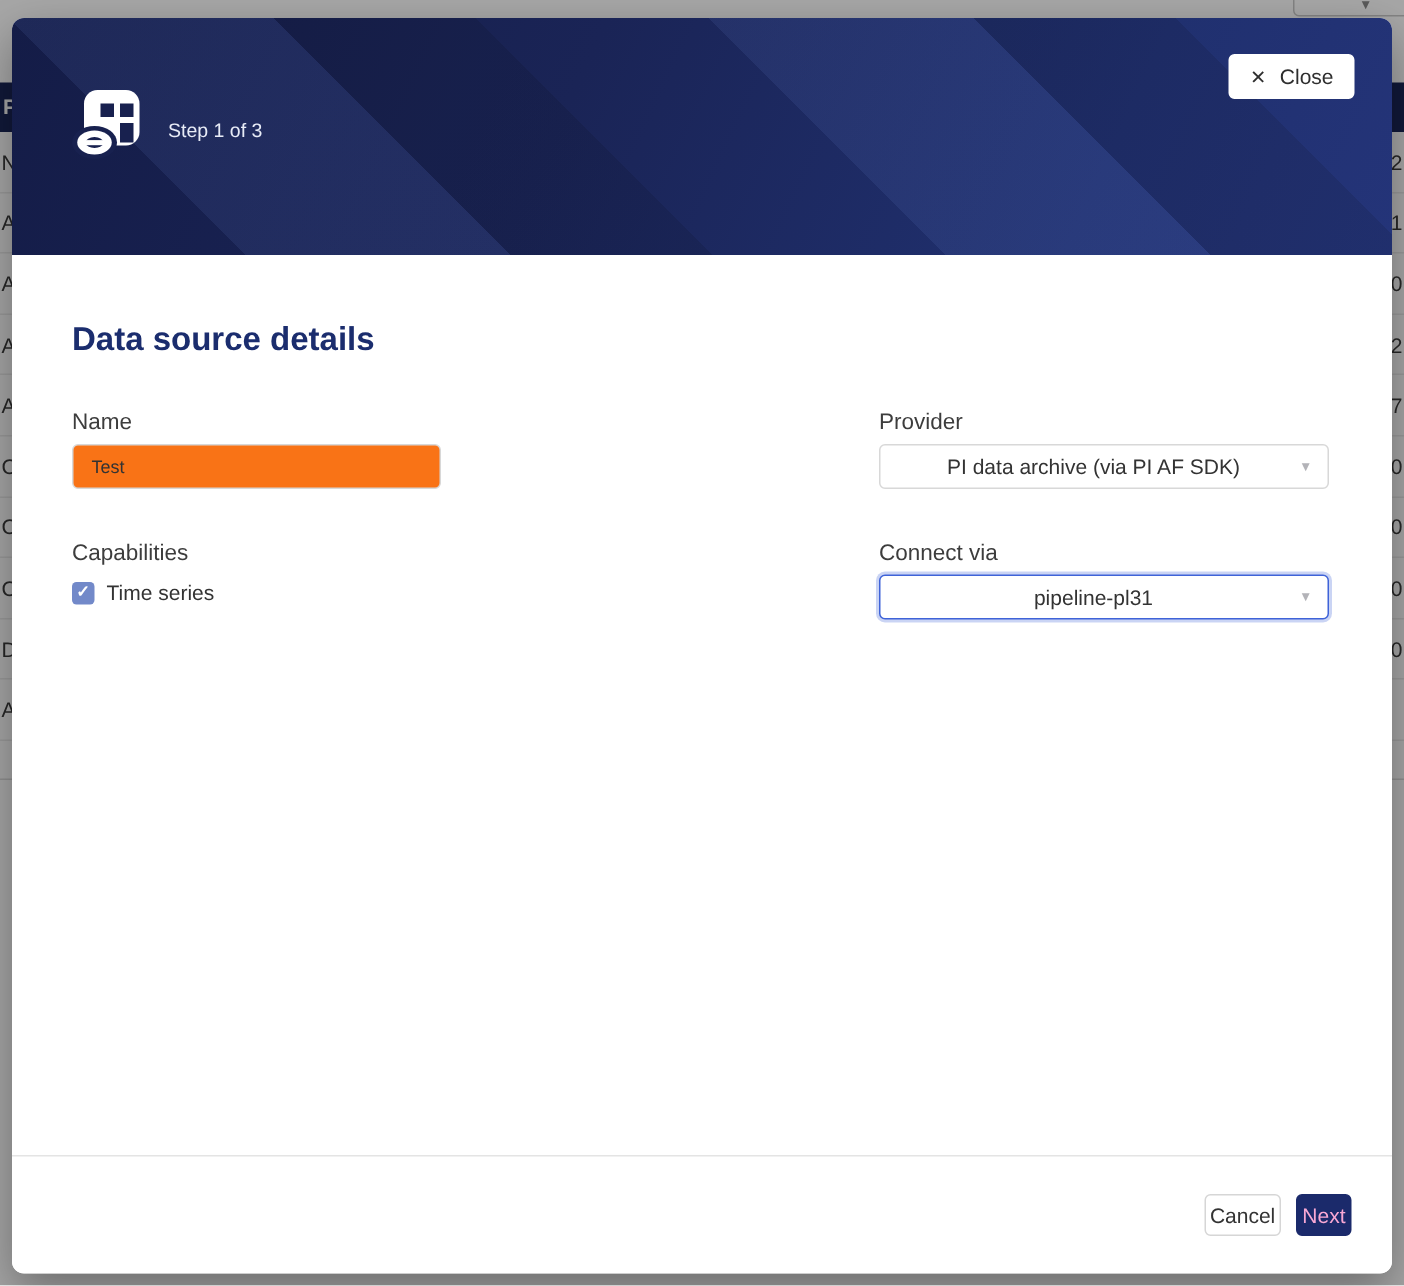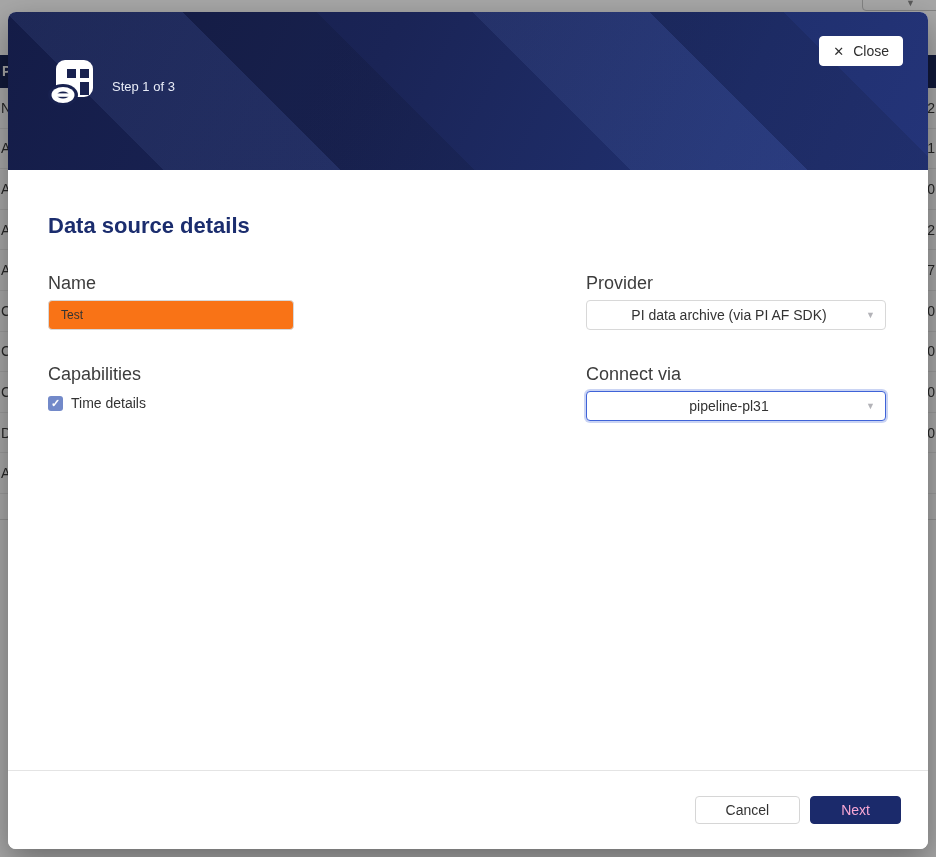--- a/index.html
+++ b/index.html
@@ -63,21 +63,21 @@
   }
   .close-x { font-size:13px; color:#2f2f2f; line-height:1; }
 
   
   .modal-body { padding:0 40px;margin-top:20px; }
   .body-heading { margin-top:43px; font-size:22px; font-weight:700; color:#1b2d6e; }
   .form-grid {
     margin-top:34px;
     display:grid; grid-template-columns:300px 300px; column-gap:238px; row-gap:34px;
   }
-  .field-label { font-size:18px; color:#3d3d3d; margin-bottom:6px; display:block; }
+  .field-label { font-size:15px; color:#3d3d3d; margin-bottom:6px; display:block; }
   .text-input {
     width:246px; height:30px; border:1px solid #d8d8d8; border-radius:4px;
     padding:0 12px; font-size:12px; color:#333333;
     font-family:"Liberation Sans", sans-serif; background:#f97316; outline:none;
   }
   .select {
     position:relative; width:300px; height:30px; border:1px solid #d8d8d8; border-radius:4px;
     background:#ffffff; display:flex; align-items:center; padding:0 26px 0 12px;
     font-size:14px; color:#333333; cursor:pointer;justify-content:center;
   }
@@ -97,21 +97,21 @@
   .checkbox .check { color:#ffffff; font-size:11px; font-weight:700; line-height:1; }
   .checkbox-label { font-size:14px; color:#333333; }
 
   
   .modal-footer {
     position:absolute; left:0; right:0; bottom:0; height:79px;
     border-top:1px solid #e4e4e4; background:#ffffff;
     display:flex; justify-content:flex-end; align-items:center;
     gap:10px; padding-right:27px;
   }
-  .btn { height:28px; padding:0 30px; border-radius:4px; font-size:14px;
+  .btn { height:28px; padding:0 3px; border-radius:4px; font-size:14px;
          font-family:"Liberation Sans", sans-serif; cursor:pointer; }
   .btn-cancel { background:#ffffff; border:1px solid #d6d6d6; color:#333333; }
   .btn-next   { background:#1b2a6b; border:1px solid #1b2a6b; color:#f9a8d4; }
 </style>
 </head>
 <body>
 
 <div class="page">
   <div class="page-toolbar-btn"></div>
   <span class="page-caret">▼</span>
@@ -206,21 +206,21 @@
           <span class="select-caret">▼</span>
         </div>
       </div>
 
       <div class="field">
         <label class="field-label">Capabilities</label>
         <div class="checkbox-row">
           <span class="checkbox">
             <span class="check">✓</span>
           </span>
-          <span class="checkbox-label">Time details</span>
+          <span class="checkbox-label">Time series</span>
         </div>
       </div>
 
       <div class="field">
         <label class="field-label">Connect via</label>
         <div class="select focused">
           <span>pipeline-pl31</span>
           <span class="select-caret">▼</span>
         </div>
       </div>

